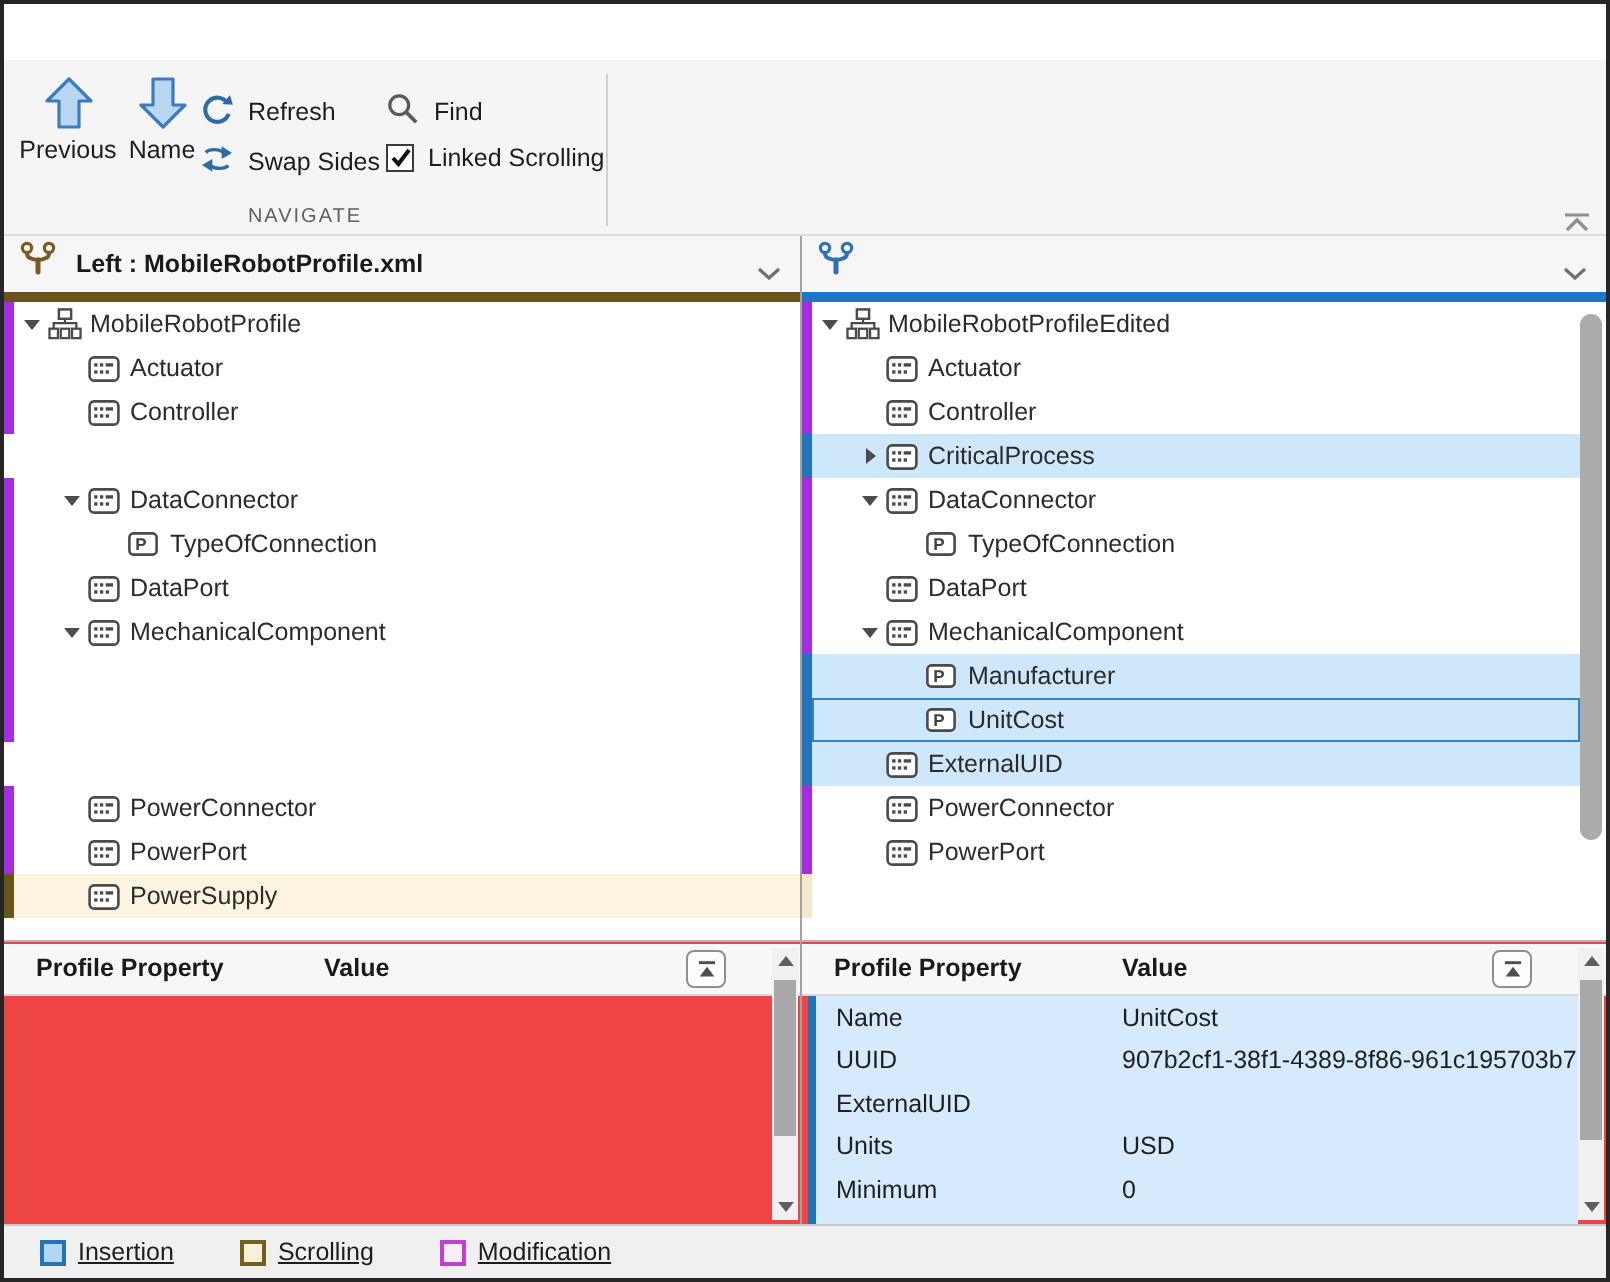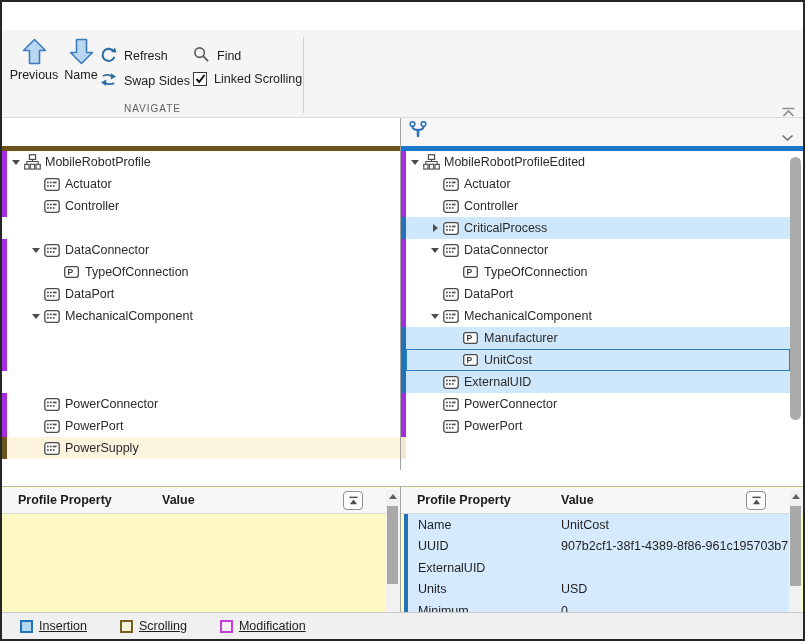--- a/index.html
+++ b/index.html
@@ -44,21 +44,21 @@
   .pane-right .row-bg { right:13px; }
   .tree-row > .cell { position:relative; z-index:1; display:flex; align-items:center; }
   .exp { width:16px; display:flex; align-items:center; justify-content:center; flex:0 0 16px; }
   .exp-down { width:0; height:0; border-left:4.5px solid transparent; border-right:4.5px solid transparent; border-top:5.5px solid #4c4c4c; }
   .exp-right { width:0; height:0; border-top:4.5px solid transparent; border-bottom:4.5px solid transparent; border-left:5.5px solid #4c4c4c; }
   .node-icon { width:21px; display:flex; align-items:center; flex:0 0 21px; }
   .tree-lbl { font-size:12.5px; color:#2b2b2b; white-space:nowrap; }
   .tree-sb-thumb { position:absolute; right:2px; top:39px; width:11px; height:263px; background:#ababab; border-radius:6px; z-index:3; }
 
   
-  .prop-panel { position:absolute; top:468px; height:142px; background:#fef9c3; border-top:1px solid #b5b5b5;margin-top:16px; }
+  .prop-panel { position:absolute; top:468px; height:142px; background:#ef4444; border-top:1px solid #b5b5b5; }
   .prop-left  { left:0; width:399px; border-right:1px solid #a2a2a2; }
   .prop-right { left:399px; width:402px; }
   .prop-header { position:absolute; left:0; right:0; top:1px; height:26px; background:#f7f7f7; border-bottom:1px solid #d9d9d9; }
   .prop-header .h-prop { position:absolute; left:16px; top:5px; font-size:12.5px; font-weight:bold; color:#1a1a1a; }
   .prop-header .h-val  { position:absolute; left:160px; top:5px; font-size:12.5px; font-weight:bold; color:#1a1a1a; }
   .prop-collapse-btn { position:absolute; right:37px; top:3px; width:20px; height:19px; border:1px solid #8f8f8f; border-radius:4px; background:#fdfdfd;
                        display:flex; align-items:center; justify-content:center; }
   .prop-body { position:absolute; left:0; right:14px; top:27px; bottom:0; overflow:hidden; }
   .prop-accent { position:absolute; left:3px; width:4px; top:27px; bottom:0; }
   .prop-rows-bg { position:absolute; left:7px; right:14px; top:27px; bottom:0; }
@@ -148,20 +148,36 @@
     <div class="nav-group-label">NAVIGATE</div>
     <div class="strip-collapse">
       <svg width="15" height="11" viewBox="0 0 15 11">
         <path d="M1.5 1.5 H13.5" stroke="#8f8f8f" stroke-width="1.5"></path>
         <path d="M2.5 9 L7.5 4 L12.5 9" stroke="#8f8f8f" stroke-width="1.7" fill="none"></path>
       </svg>
     </div>
   </div>
 
   <div class="pane pane-left">
+    <div class="pane-header">
+      <span class="branch">
+        <svg width="20" height="20" viewBox="0 0 20 20">
+          <circle cx="4.5" cy="4" r="2.3" fill="#fff" stroke="#7a5a20" stroke-width="1.6"></circle>
+          <circle cx="15.5" cy="4" r="2.3" fill="#fff" stroke="#7a5a20" stroke-width="1.6"></circle>
+          <path d="M4.5 6.8 C4.5 11 15.5 11 15.5 6.8" fill="none" stroke="#7a5a20" stroke-width="2"></path>
+          <path d="M10 9.9 V16" stroke="#7a5a20" stroke-width="2.5" stroke-linecap="round"></path>
+        </svg>
+      </span>
+      <span class="pane-title">Left : MobileRobotProfile.xml</span>
+      <span class="pane-chevron">
+        <svg width="13" height="8" viewBox="0 0 13 8">
+            <path d="M1.5 1.5 L6.5 6 L11.5 1.5" stroke="#707070" stroke-width="1.6" fill="none"></path>
+          </svg>
+      </span>
+    </div>
     <div class="pane-colorbar" style="background: rgb(107, 83, 29);"></div>
     <div class="tree" id="left-tree">
         <div class="tree-row">
           <span class="edge" style="background: rgb(166, 44, 226);"></span>
           <span class="cell" style="padding-left: 6px;">
             <span class="exp">
               <span class="exp-down"></span>
             </span>
             <span class="node-icon">
               <svg width="17" height="16" viewBox="0 0 18 17">

